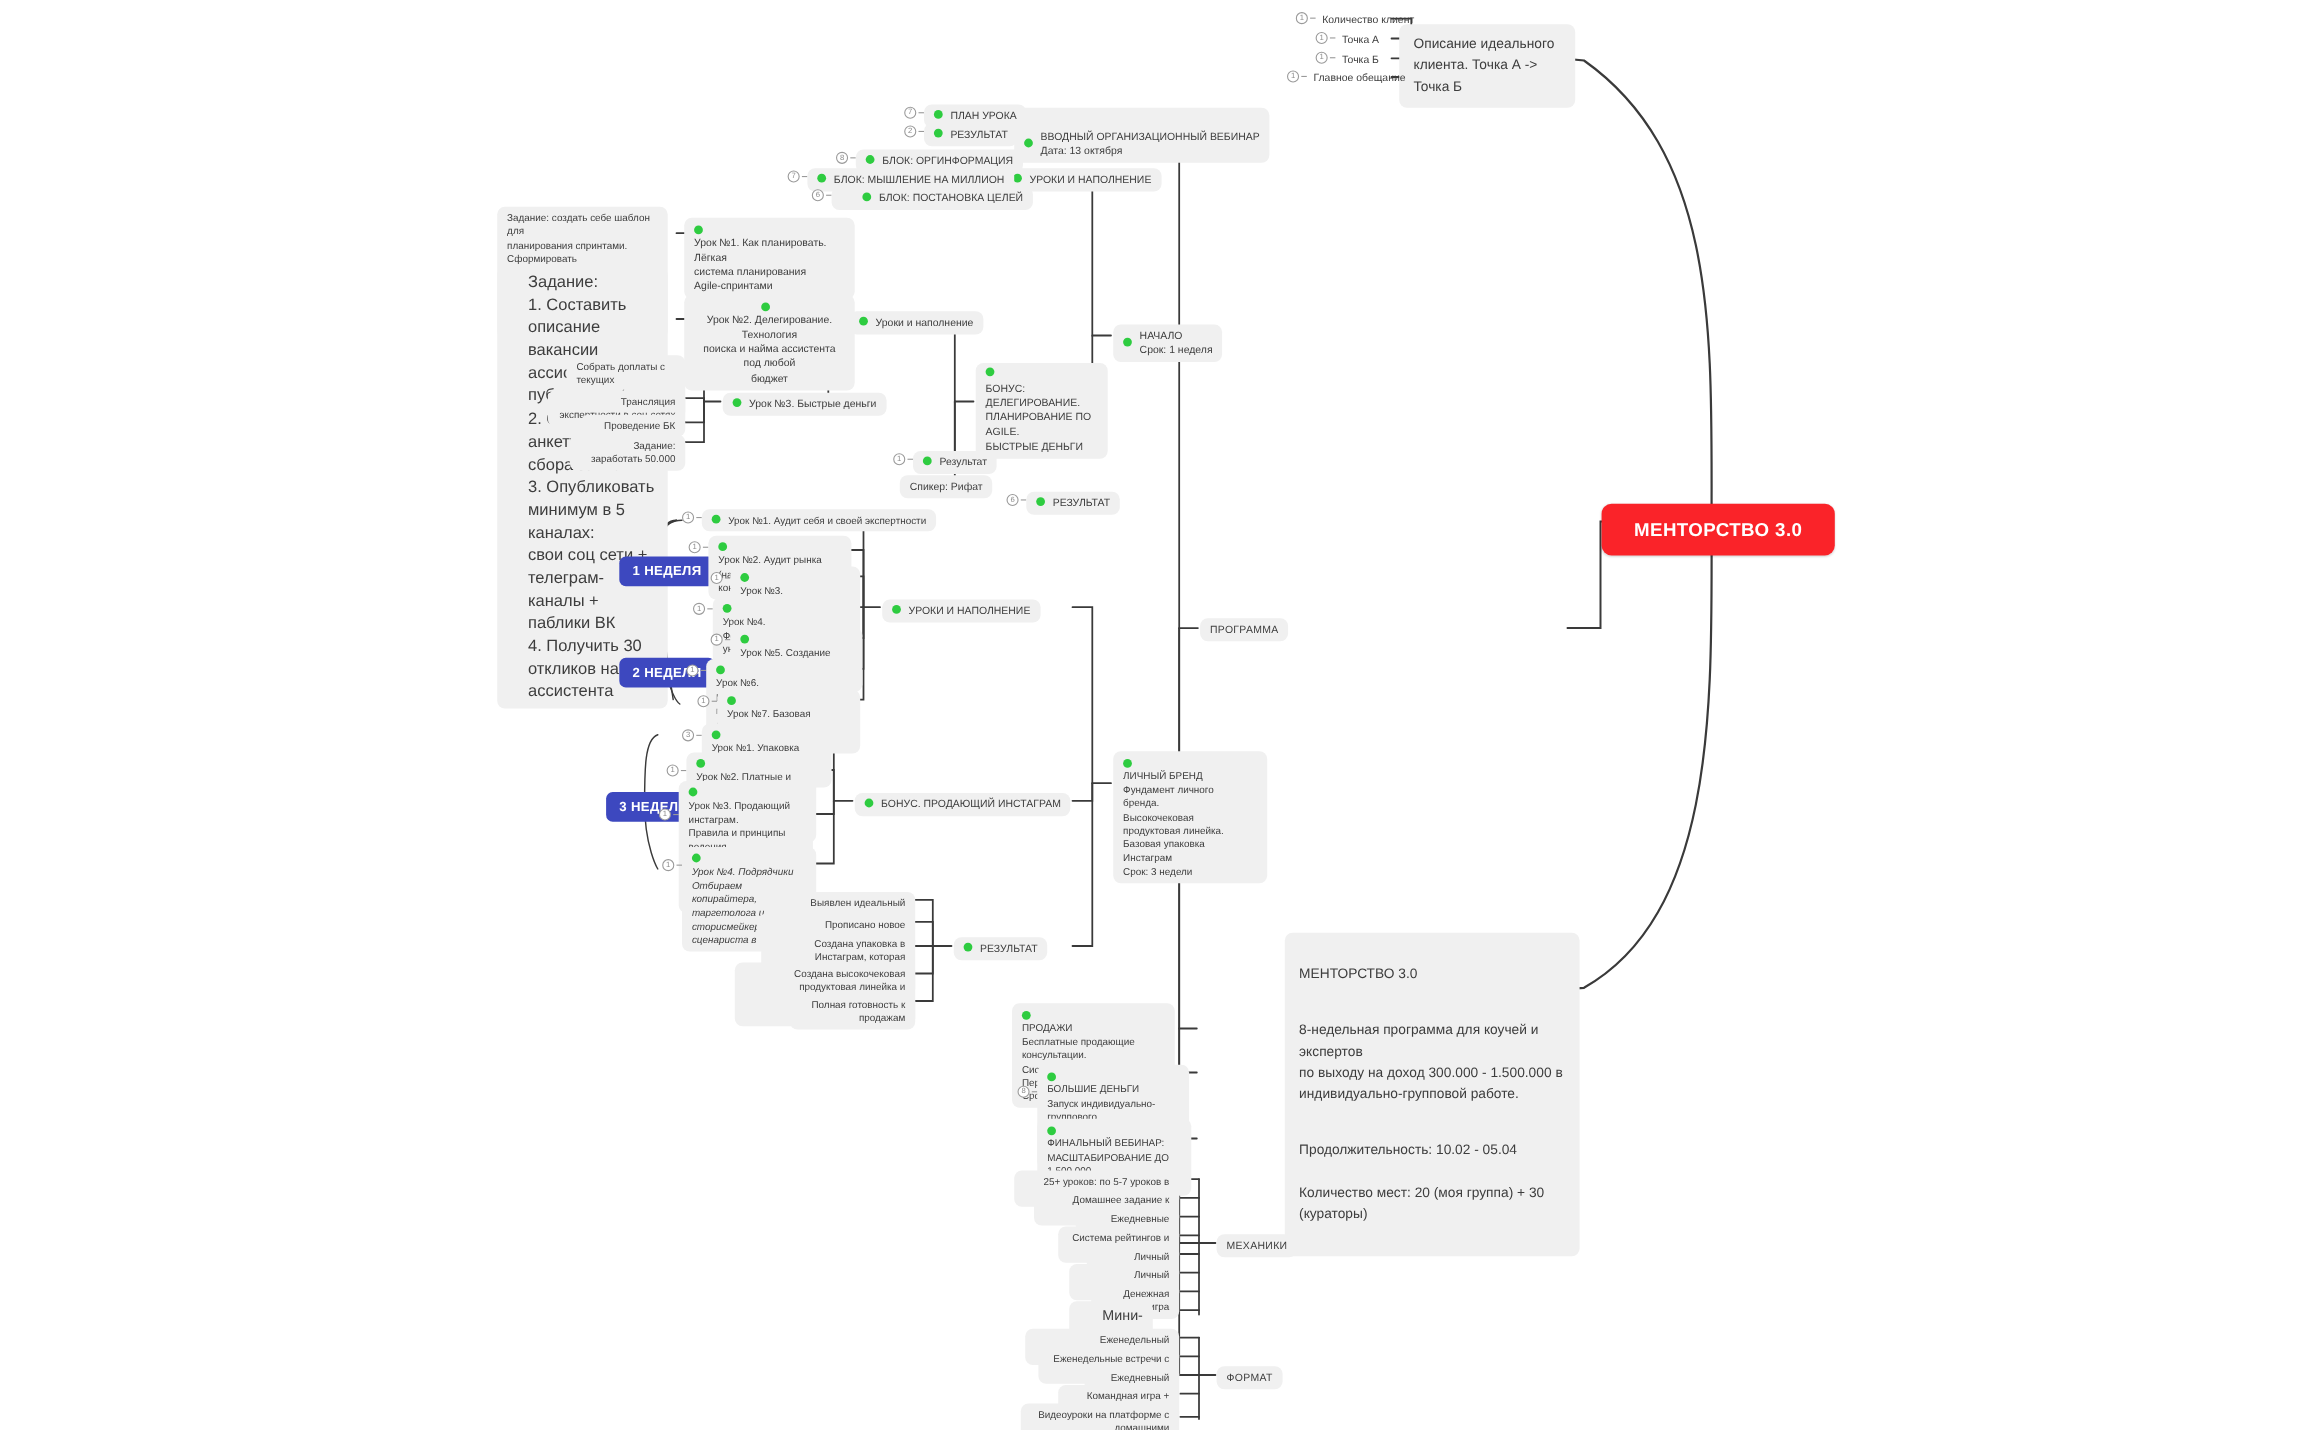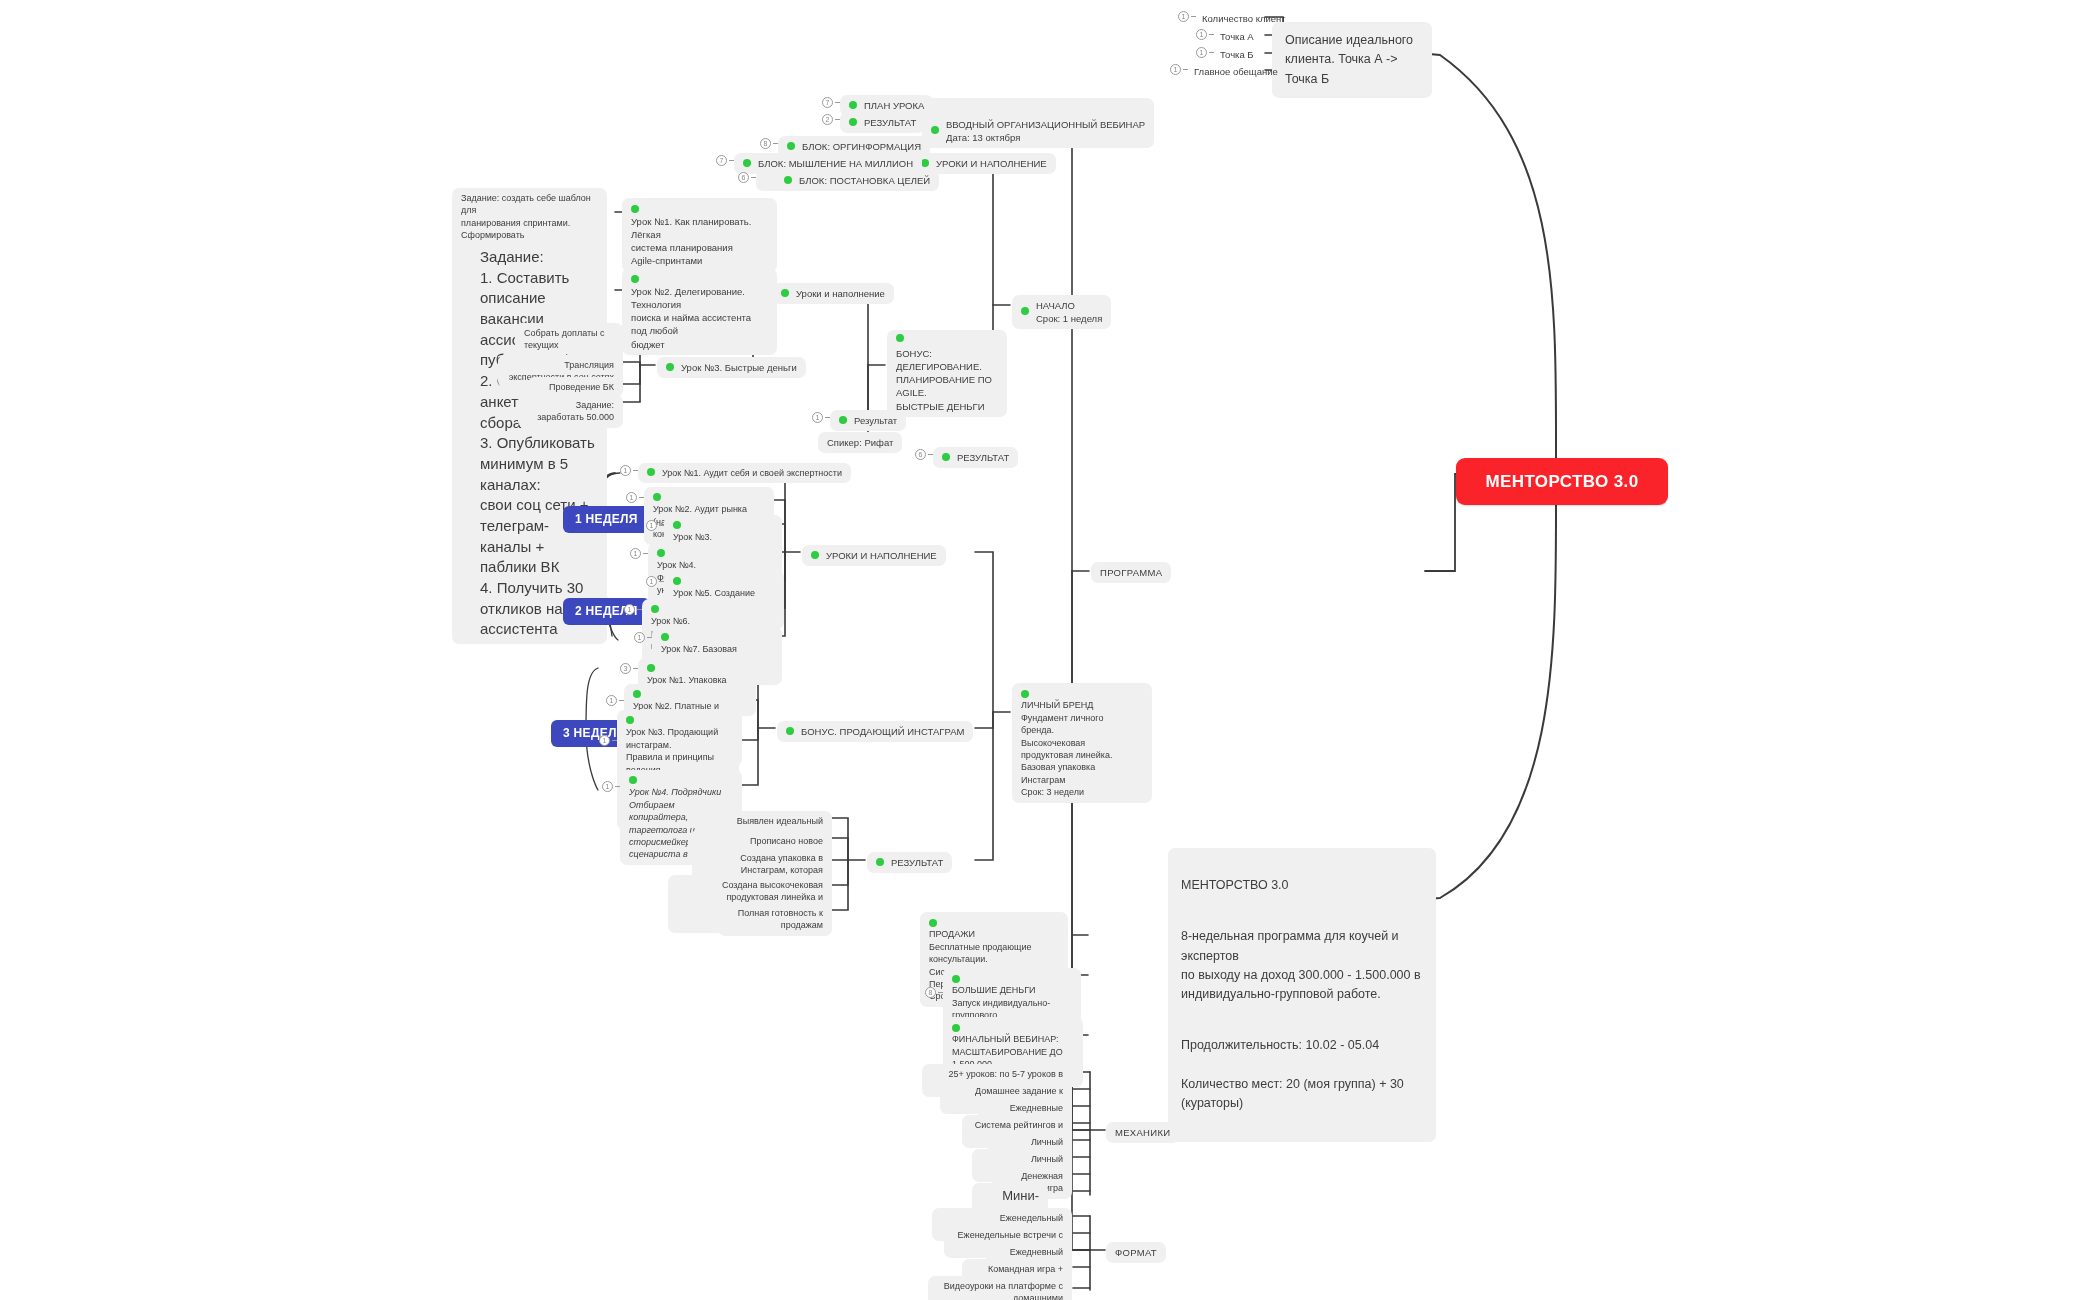--- a/index.html
+++ b/index.html
@@ -298,21 +298,21 @@
 <div class="dotwrap" style="left:622px;top:198px;">
   <div class="node" style="font-size:9.5px;width:155px;"><span class="dot" style="vertical-align:top;margin-top:3px;"></span><span style="display:inline-block;vertical-align:middle;width:128px;">Урок №1. Как планировать. Лёгкая
 система планирования Agile-спринтами</span></div>
 </div>
 <div class="node" style="left:452px;top:188px;width:155px;font-size:9px;">Задание: создать себе шаблон для
 планирования спринтами. Сформировать
 план на первую неделю курса в формате:
 ИКР - ключевые задачи и события - план
 на ближайший день</div>
 
-<div class="dotwrap" style="left:622px;top:268px;">
+<div class="dotwrap" style="left:622px;top:268px;text-align:center;">
   <div class="node" style="font-size:9.5px;width:155px;"><span class="dot" style="vertical-align:top;margin-top:3px;"></span><span style="display:inline-block;vertical-align:middle;width:128px;">Урок №2. Делегирование. Технология
 поиска и найма ассистента под любой
 бюджет</span></div>
 </div>
 <div class="node" style="left:452px;top:243px;width:155px;font-size:15px;padding-left:28px;">Задание:
 1. Составить описание вакансии
 ассистента для публикаций
 2. Составить анкету для сбора заявок
 3. Опубликовать минимум в 5 каналах:
 свои соц сети + телеграм-каналы +

